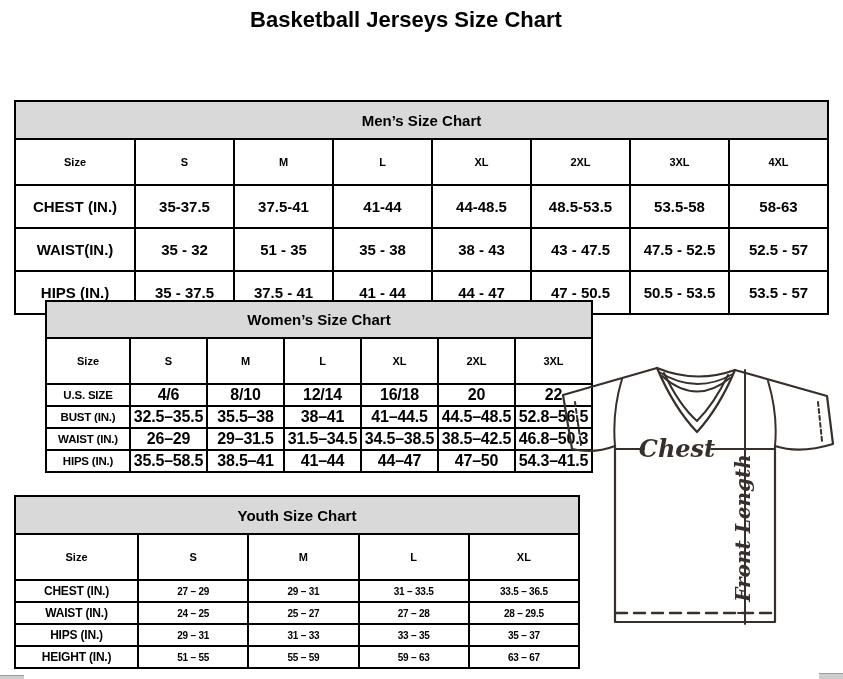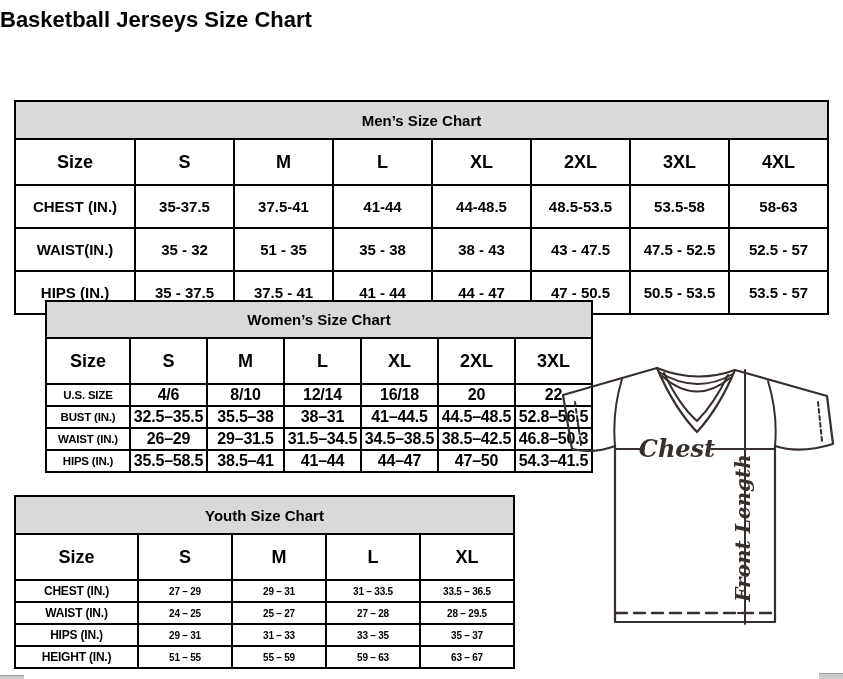--- a/index.html
+++ b/index.html
@@ -3,51 +3,51 @@
 <meta charset="utf-8">
 <style>
   html,body{margin:0;padding:0;}
   body{
     width:843px;height:679px;position:relative;background:#ffffff;
     font-family:"Liberation Sans",sans-serif;color:#000;overflow:hidden;
   }
   .abs{position:absolute;}
 
   #page-title{
-    top:7px;left:0;width:812px;text-align:left;
+    top:7px;left:0;width:812px;text-align:center;
     font-size:22px;font-weight:bold;letter-spacing:0px;
   }
 
   table{border-collapse:collapse;table-layout:fixed;background:#fff;}
   td{
     border:2px solid #000;text-align:center;vertical-align:middle;
     font-weight:bold;color:#000;padding:0;overflow:hidden;white-space:nowrap;
   }
   tr.band td{background:#d9d9d9;font-size:15px;}
-  tr.cols td{font-size:18px;}
+  tr.cols td{font-size:11px;}
 
   #men-table{left:14px;top:62px;margin-top:38px;}
   .tbl-men{width:815px;}
   .tbl-men col.first{width:120px;}
   .tbl-men tr.band{height:38px;}
   .tbl-men tr.cols{height:46px;}
   .tbl-men tr.data{height:43px;}
   .tbl-men tr.data td{font-size:15px;}
 
   #women-table{left:14px;top:300px;padding-left:31px;}
   .tbl-women{width:548px;}
   .tbl-women col.first{width:84px;}
   .tbl-women tr.band{height:37px;}
   .tbl-women tr.cols{height:46px;}
   .tbl-women tr.data{height:22px;}
   .tbl-women tr.data td{font-size:16px;letter-spacing:-0.2px;}
   .tbl-women tr.data td.rowlabel{font-size:11.5px;}
 
   #youth-table{left:14px;top:495px;}
-  .tbl-youth{width:501px;}
+  .tbl-youth{width:566px;}
   .tbl-youth col.first{width:123px;}
   .tbl-youth tr.band{height:38px;}
   .tbl-youth tr.cols{height:46px;}
   .tbl-youth tr.data{height:22px;}
   .tbl-youth tr.data td{font-size:10px;letter-spacing:-0.2px;}
   .tbl-youth tr.data td.rowlabel{font-size:12px;}
 
   #jersey-diagram{left:552px;top:358px;}
 
   .scroll-frag{background:#cdcdcd;border-top:1px solid #9b9b9b;}
@@ -149,21 +149,21 @@
           <td>8/10</td>
           <td>12/14</td>
           <td>16/18</td>
           <td>20</td>
           <td>22</td>
         </tr>
         <tr class="data">
           <td class="rowlabel">BUST (IN.)</td>
           <td>32.5–35.5</td>
           <td>35.5–38</td>
-          <td>38–31</td>
+          <td>38–41</td>
           <td>41–44.5</td>
           <td>44.5–48.5</td>
           <td>52.8–56.5</td>
         </tr>
         <tr class="data">
           <td class="rowlabel">WAIST (IN.)</td>
           <td>26–29</td>
           <td>29–31.5</td>
           <td>31.5–34.5</td>
           <td>34.5–38.5</td>

